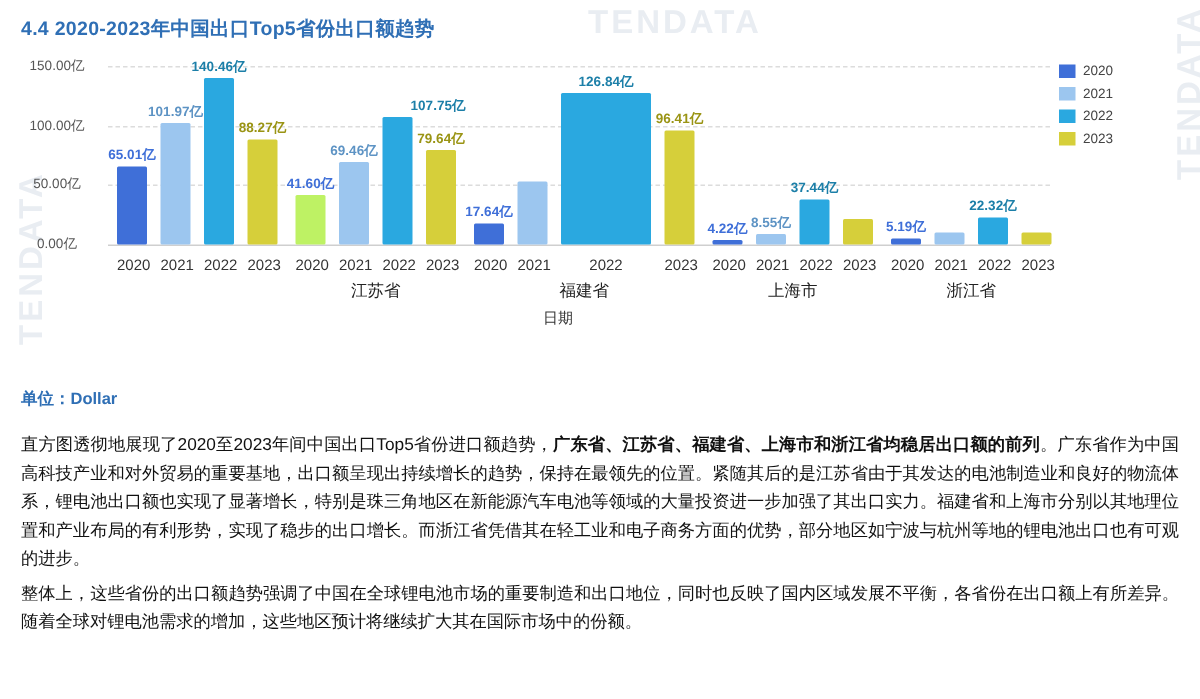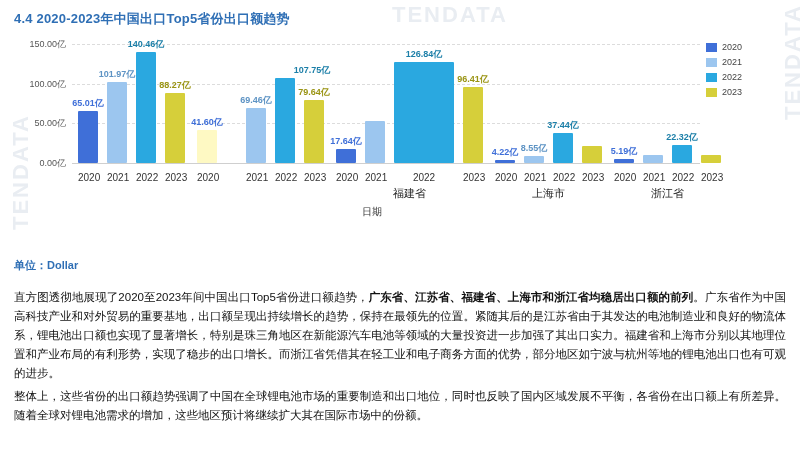--- a/index.html
+++ b/index.html
@@ -32,21 +32,21 @@
   }
 
   
   .chart-wrap{
     position:absolute;left:10px;top:32px;width:780px;height:185px;
   }
   .plot{
     position:absolute;left:62px;top:4px;right:90px;bottom:26px;
   }
   .ylab{
-    position:absolute;left:0;width:56px;text-align:right;
+    position:absolute;left:0;width:56px;text-align:center;
     font-size:9px;color:#555;transform:translateY(-50%);
   }
   .gridline{
     position:absolute;left:62px;right:90px;height:0;
     border-top:1px dashed #dcdcdc;
   }
   .axis-bottom{
     position:absolute;left:62px;right:90px;height:0;border-top:1px solid #cfcfcf;
   }
 
@@ -148,36 +148,37 @@
             <div class="bar" style="height: 111.432px; background: rgb(42, 168, 224);">
               <span class="val" style="color: rgb(28, 127, 168);">140.46亿</span>
               <span class="xtick">2022</span>
             </div>
             <div class="bar" style="height: 70.0275px; background: rgb(214, 207, 58);">
               <span class="val" style="color: rgb(154, 148, 20);">88.27亿</span>
               <span class="xtick">2023</span>
             </div>
           </div>
           <div class="group">
-            <div class="bar" style="height: 33.0027px; background: #fef9c3; text-decoration: underline;">
+            <div class="bar" style="height: 33.0027px; background: #bef264; text-decoration: underline;">
               <span class="val" style="color: rgb(63, 111, 216);">41.60亿</span>
               <span class="xtick">2020</span>
             </div>
-            <div class="bar" style="height: 55.1049px; background: rgb(156, 198, 239); margin-left: 20px;">
+            <div class="bar" style="height: 55.1049px; background: rgb(156, 198, 239);">
               <span class="val" style="color: rgb(93, 147, 196);">69.46亿</span>
               <span class="xtick">2021</span>
             </div>
             <div class="bar" style="height: 85.4817px; background: rgb(42, 168, 224);">
               <span class="val" style="color: rgb(28, 127, 168); margin-left: 27px;">107.75亿</span>
               <span class="xtick">2022</span>
             </div>
             <div class="bar" style="height: 63.1811px; background: rgb(214, 207, 58);">
               <span class="val" style="color: rgb(154, 148, 20);">79.64亿</span>
               <span class="xtick">2023</span>
             </div>
+            <div class="group-label">江苏省</div>
           </div>
           <div class="group">
             <div class="bar" style="height: 13.9944px; background: rgb(63, 111, 216);">
               <span class="val" style="color: rgb(63, 111, 216);">17.64亿</span>
               <span class="xtick">2020</span>
             </div>
             <div class="bar" style="height: 41.9356px; background: rgb(156, 198, 239);">
               <span class="val" style="color: rgb(93, 147, 196); margin-left: 44px;">52.86亿</span>
               <span class="xtick">2021</span>
             </div>

